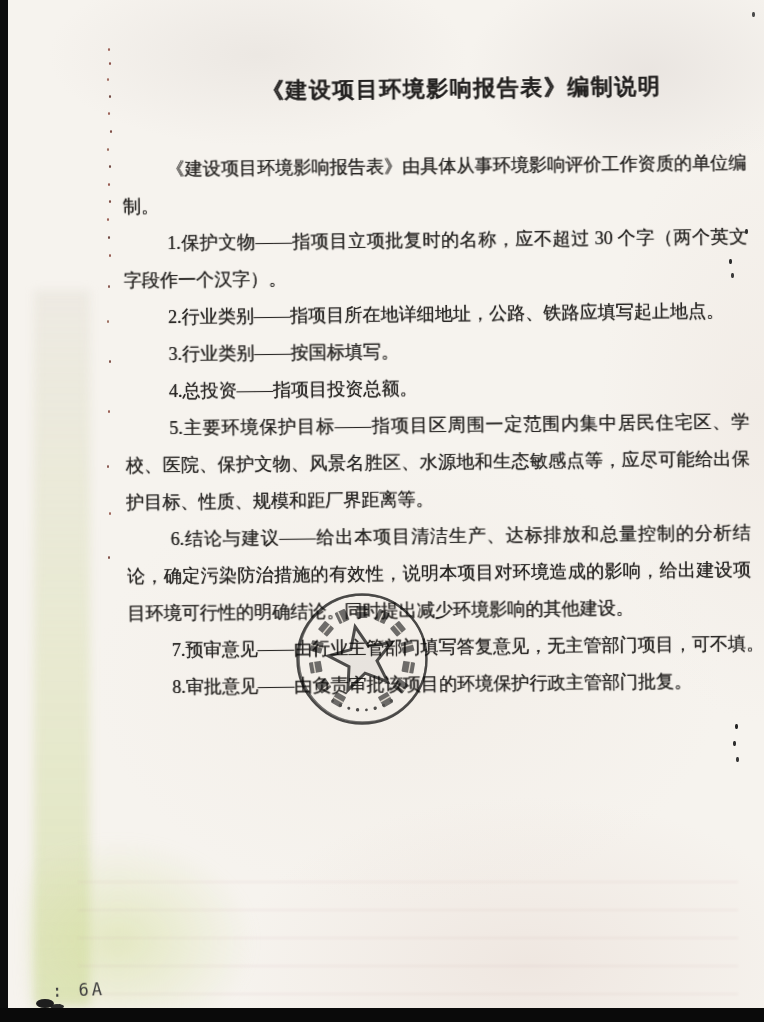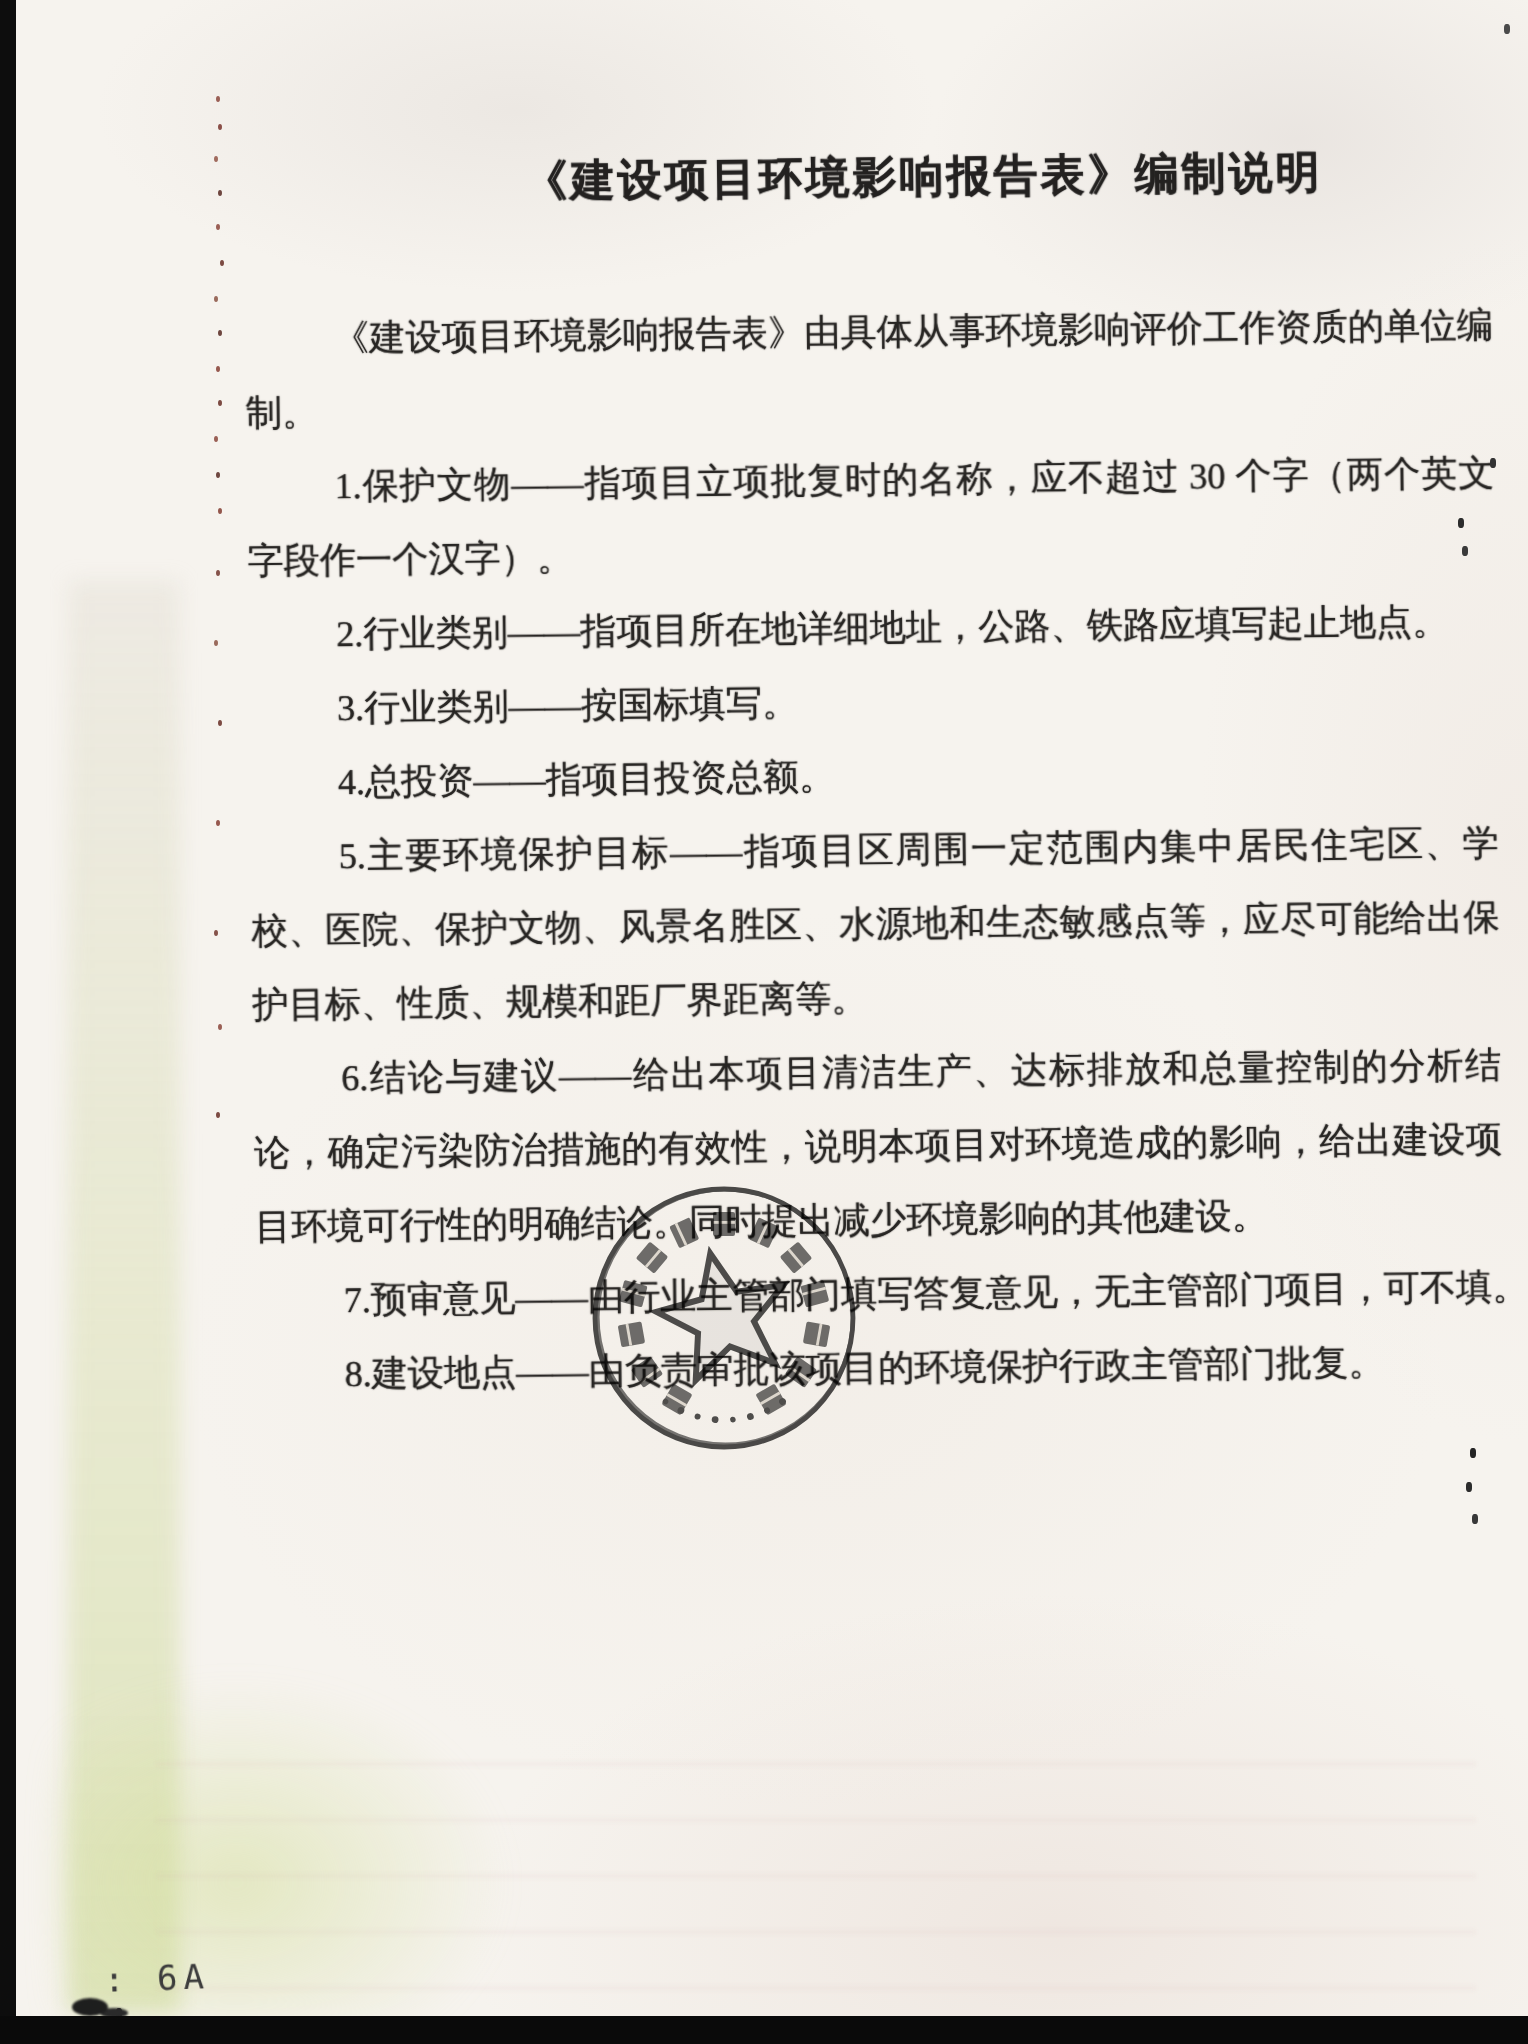--- a/index.html
+++ b/index.html
@@ -123,21 +123,21 @@
     <p class="item"><span>3.</span><span>行业类别</span><span>——</span><span>按国标填写。</span></p>
 
     <p class="item"><span>4.</span><span>总投资</span><span>——</span><span>指项目投资总额。</span></p>
 
     <p class="item"><span>5.</span><span>主要环境保护目标</span><span>——</span><span>指项目区周围一定范围内集中居民住宅区、学校、医院、保护文物、风景名胜区、水源地和生态敏感点等，应尽可能给出保护目标、性质、规模和距厂界距离等。</span></p>
 
     <p class="item"><span>6.</span><span>结论与建议</span><span>——</span><span>给出本项目清洁生产、达标排放和总量控制的分析结论，确定污染防治措施的有效性，说明本项目对环境造成的影响，给出建设项目环境可行性的明确结论。同时提出减少环境影响的其他建设。</span></p>
 
     <p class="item nowrap"><span>7.</span><span>预审意见</span><span>——</span><span>由行业主管部门填写答复意见，无主管部门项目，可不填。</span></p>
 
-    <p class="item"><span>8.</span><span>建设地点</span><span>——</span><span>由负责审批该项目的环境保护行政主管部门批复。</span></p>
+    <p class="item"><span>8.</span><span>审批意见</span><span>——</span><span>由负责审批该项目的环境保护行政主管部门批复。</span></p>
   </div>
 
   <svg class="stamp" viewBox="0 0 140 142" xmlns="http://www.w3.org/2000/svg">
     <circle class="ring" cx="70" cy="71" r="64.5" stroke-width="2.4"></circle>
     <circle class="ring" cx="70.6" cy="70.5" r="63.6" stroke-width="1.6" opacity=".75"></circle>
     <g>
       <path d="M70,38 L79,59.5 L102.4,61 L84.3,75.8 L90.3,98.5 L70,85.5 L49.7,98.5 L55.7,75.8 L37.6,61 L61,59.5 Z" fill="rgba(55,55,55,0.07)" stroke="#383838" stroke-width="3" transform="rotate(-12 70 71)"></path>
     </g>
 
     <g>

